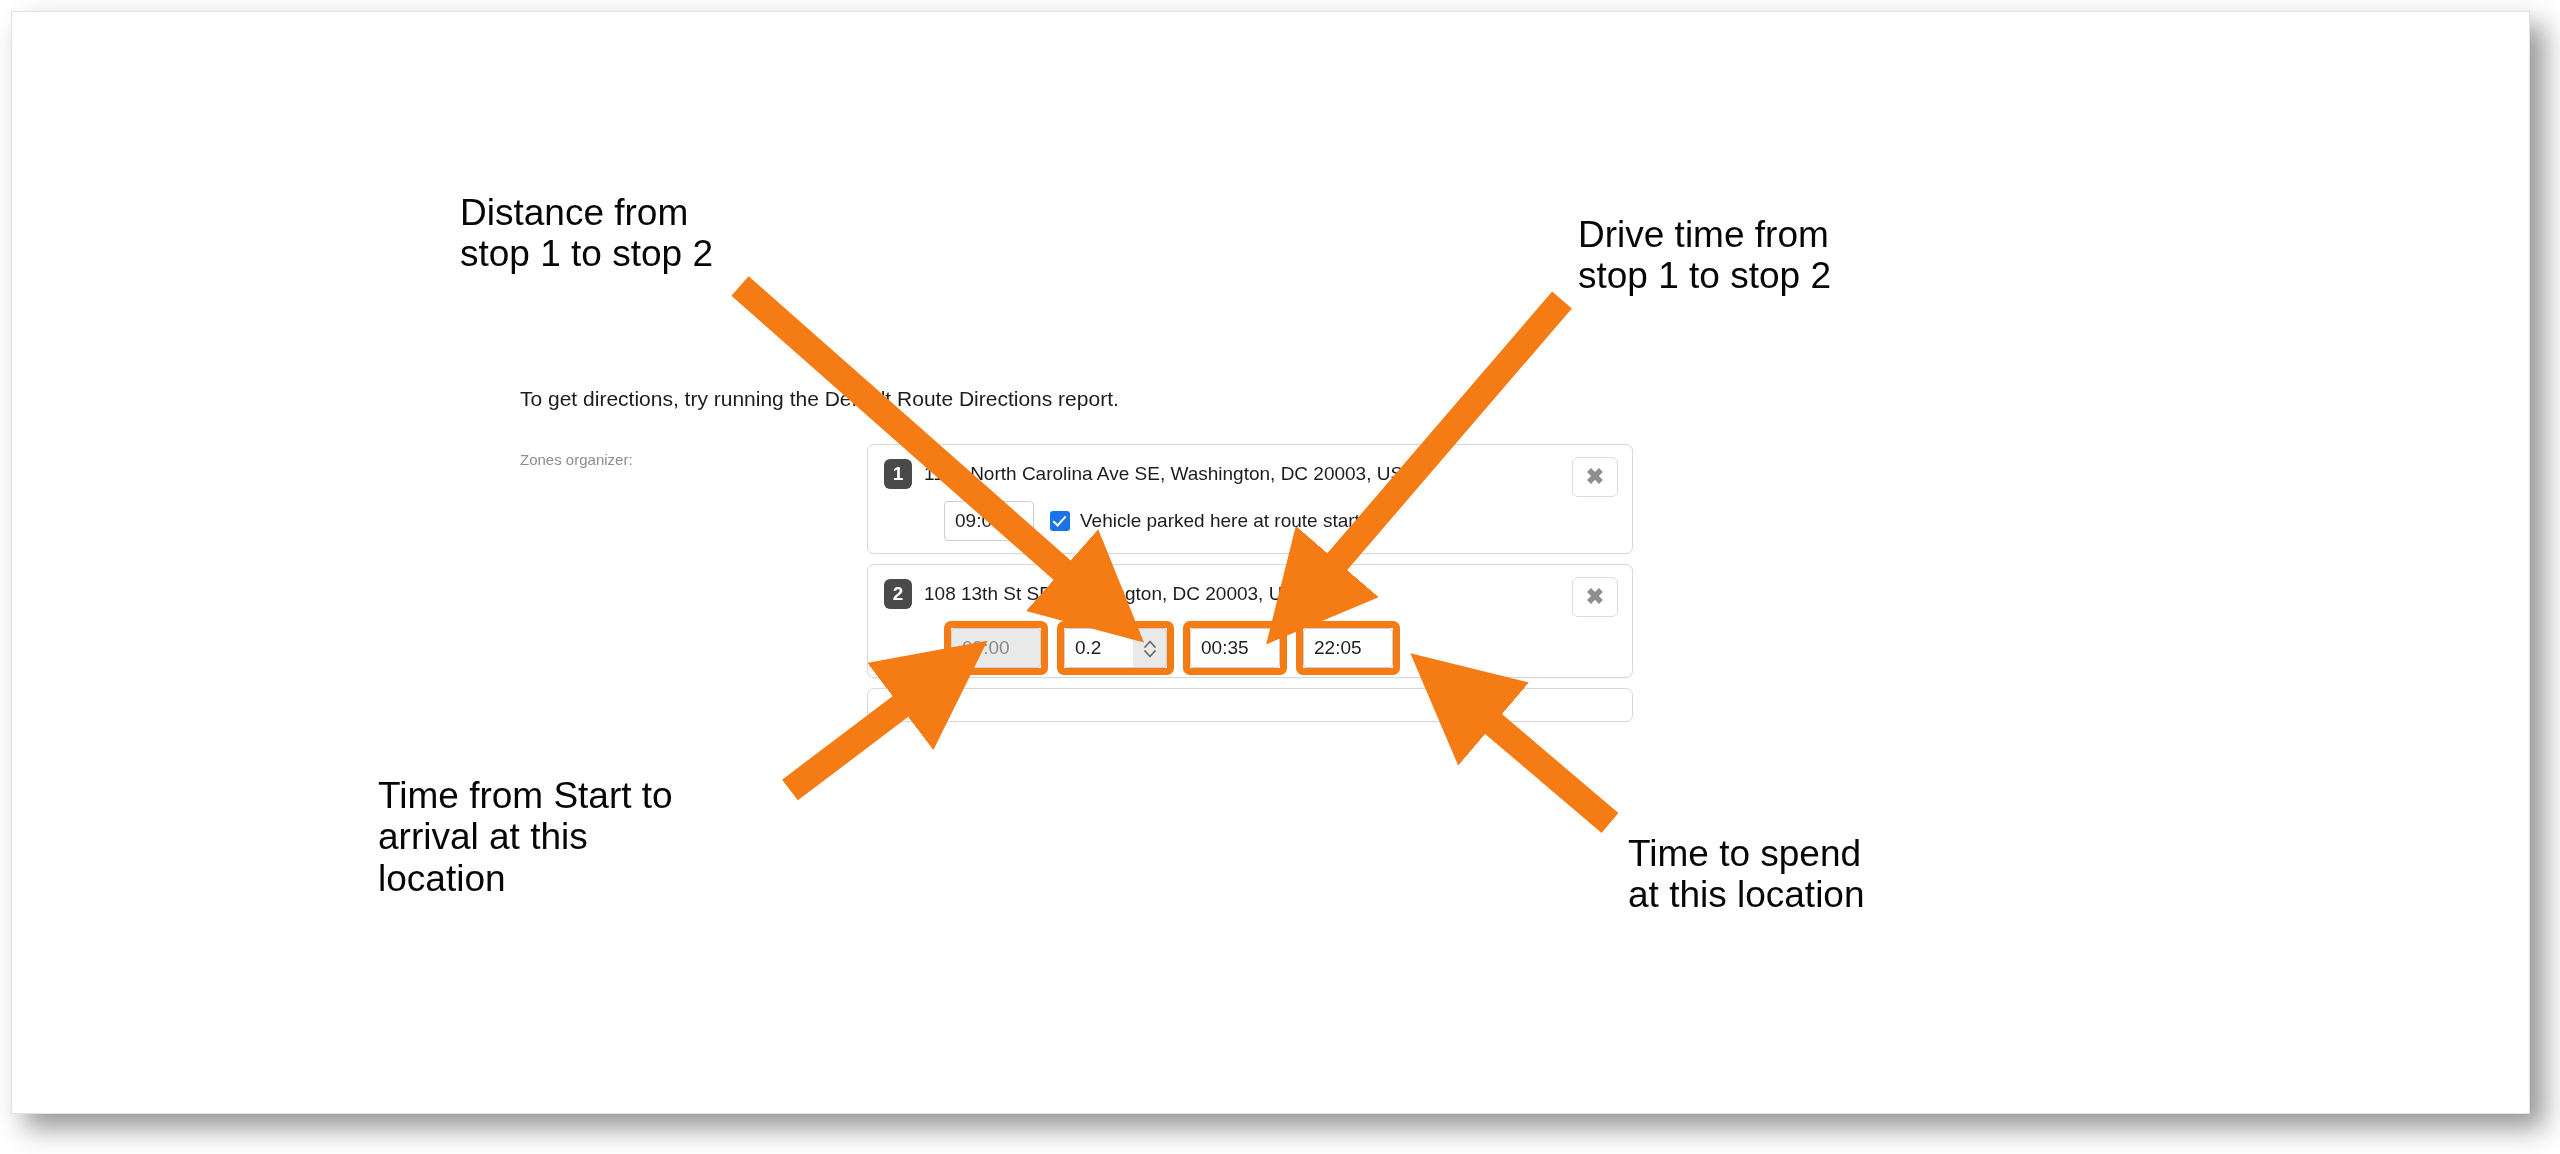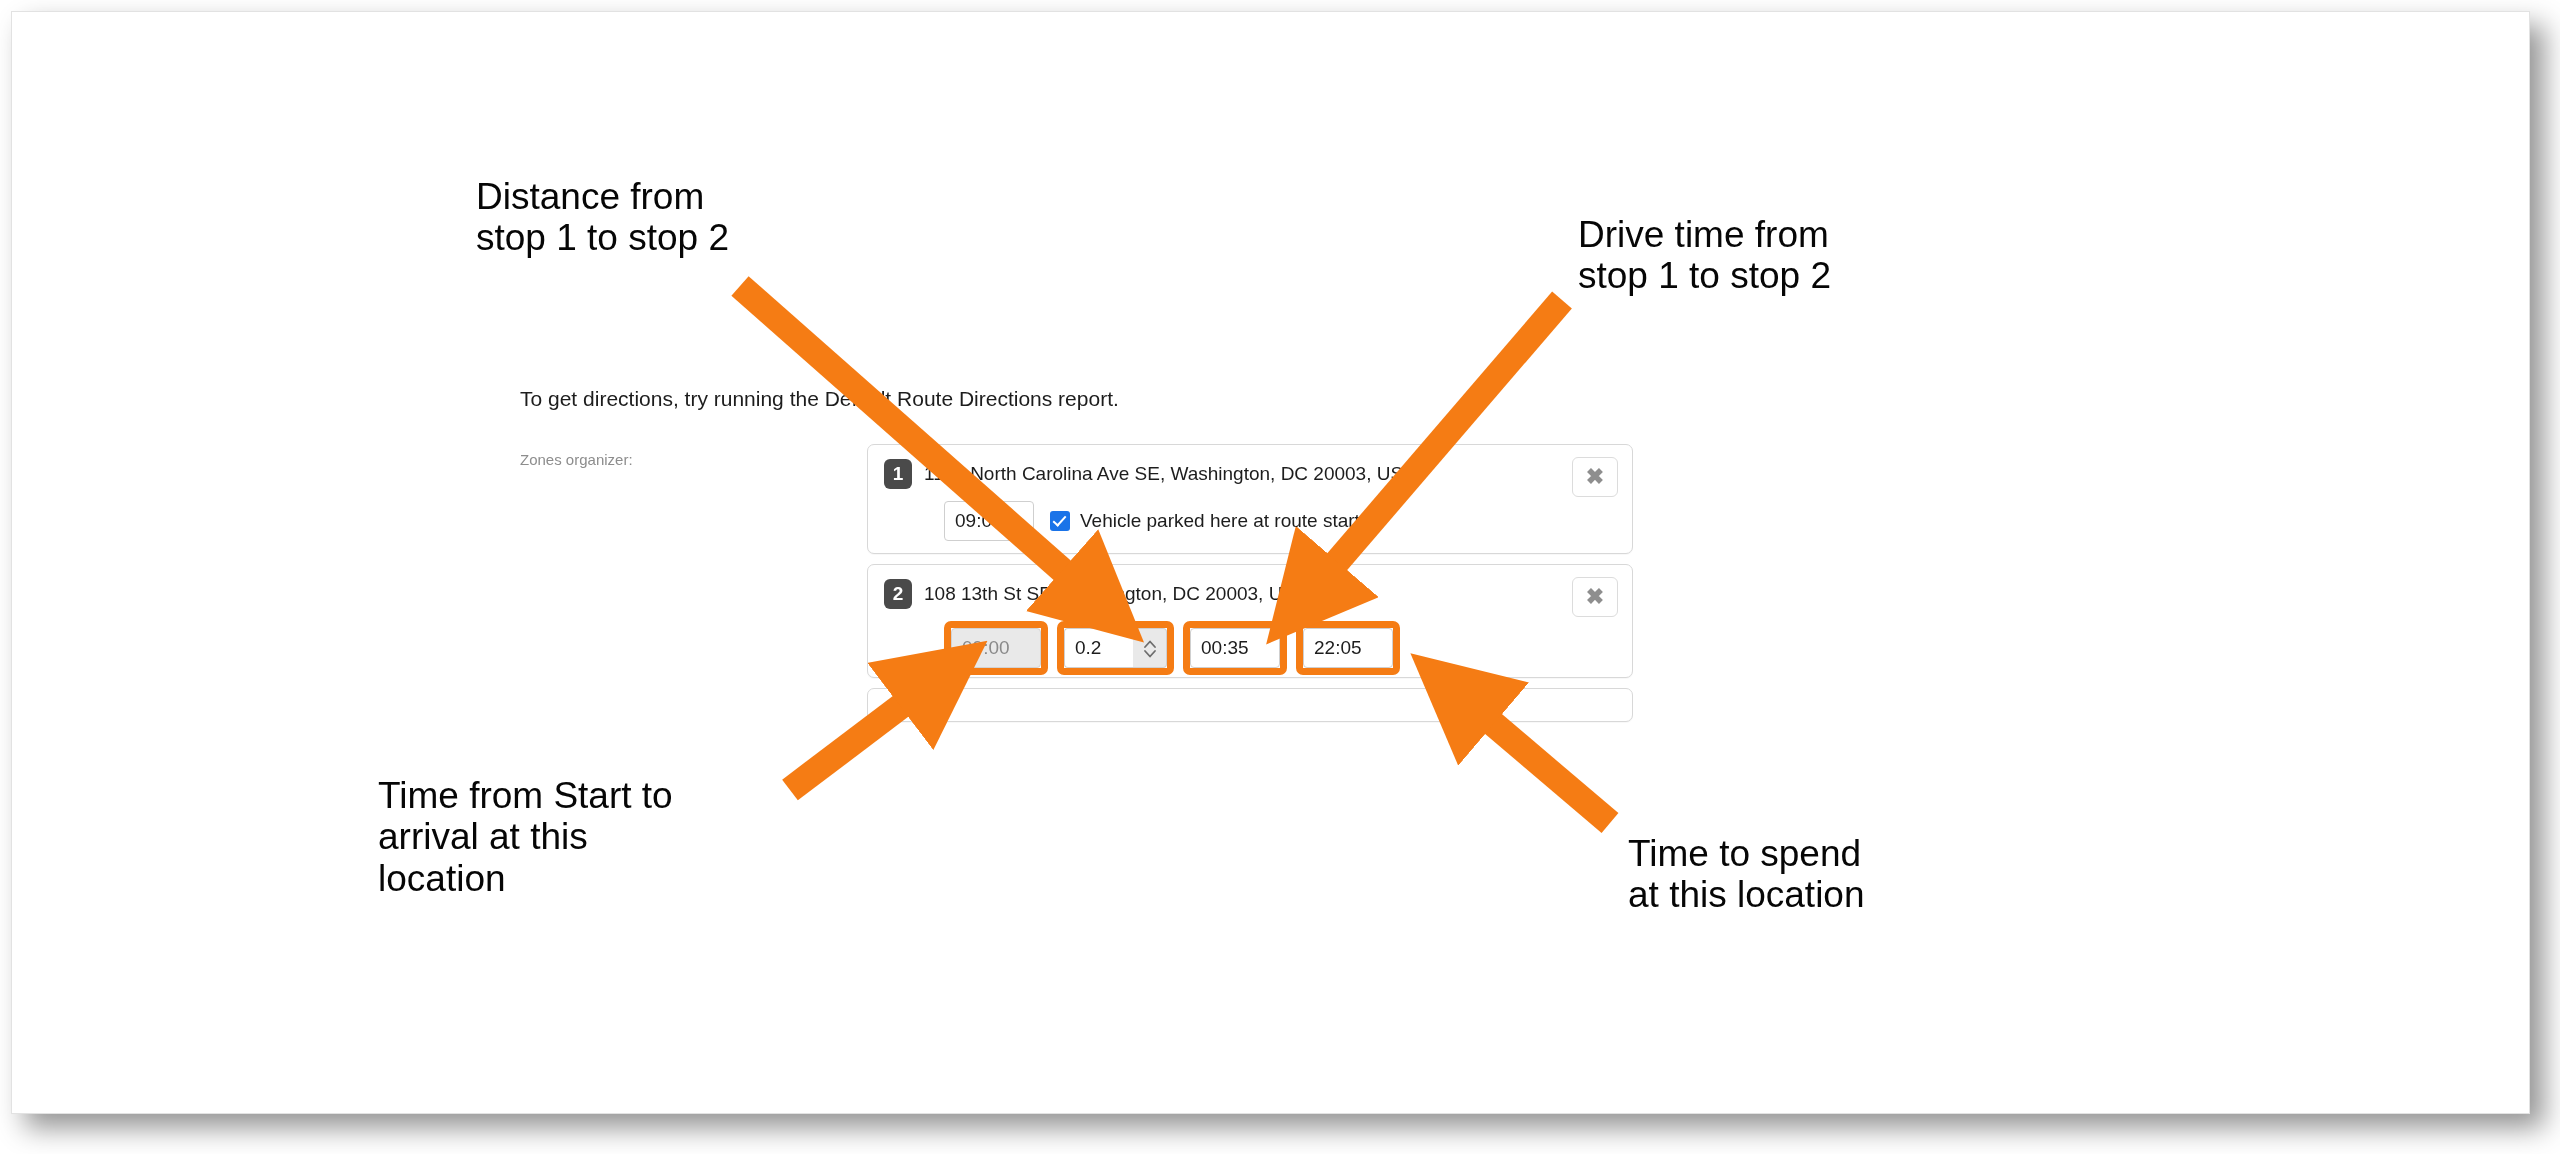--- a/index.html
+++ b/index.html
@@ -230,21 +230,21 @@
     pointer-events: none;
   }
   .annot-text {
     position: absolute;
     font-family: "Liberation Sans", sans-serif;
     font-size: 37px;
     line-height: 1.12;
     color: #060606;
     white-space: pre;
   }
-  #annot-distance   { left: 460px;  top: 176px; margin-left: 16px; }
+  #annot-distance   { left: 460px;  top: 192px; }
   #annot-drivetime  { left: 1578px; top: 194px; margin-top: 20px; }
   #annot-starttime  { left: 378px;  top: 775px; }
   #annot-spendtime  { left: 1628px; top: 833px; }
 </style>
 </head>
 <body>
 
 <div class="screen">
   <div class="page-frame">
     <div class="app-body">

